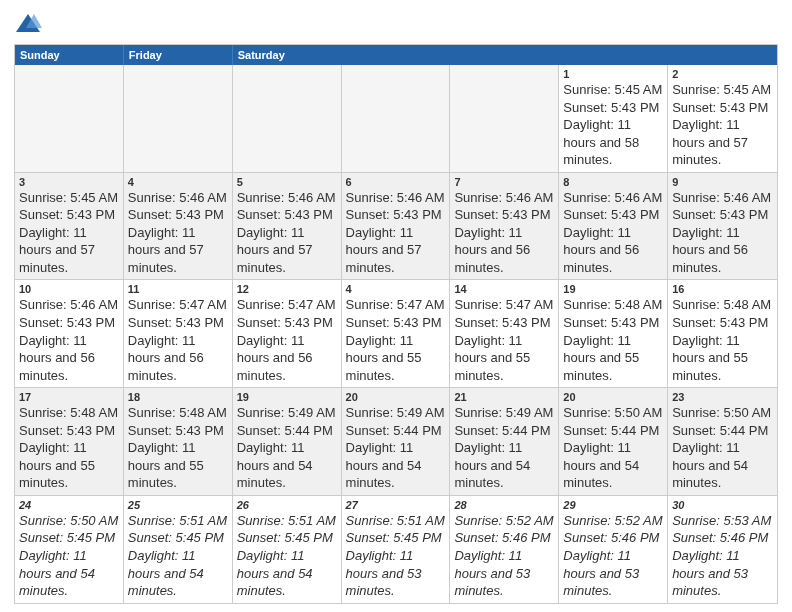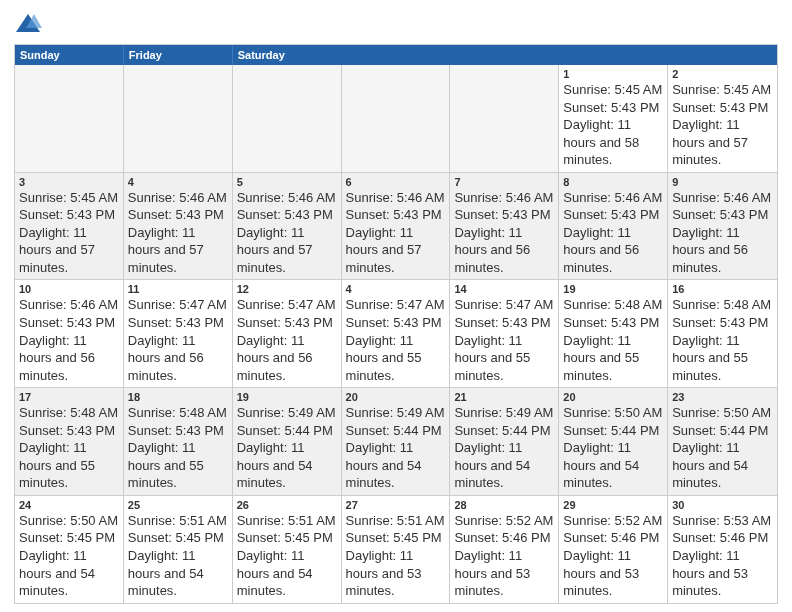--- a/index.html
+++ b/index.html
@@ -78,21 +78,21 @@
       flex: 1;
       display: flex;
       flex-direction: column;
     }
     .cal-row {
       display: grid;
       grid-template-columns: repeat(7, 1fr);
       flex: 1;
       border-bottom: 1px solid #ccc;
     }
-    .cal-row:last-child { border-bottom: none; }
+    .cal-row:last-child { border-bottom: none; font-style: italic; }
     .cal-cell {
       border-right: 1px solid #ccc;
       padding: 3px 4px;
       font-size: 9px;
       color: #333;
       vertical-align: top;
       background: #fff;
       min-height: 0;
     }
     .cal-cell:last-child { border-right: none; }

